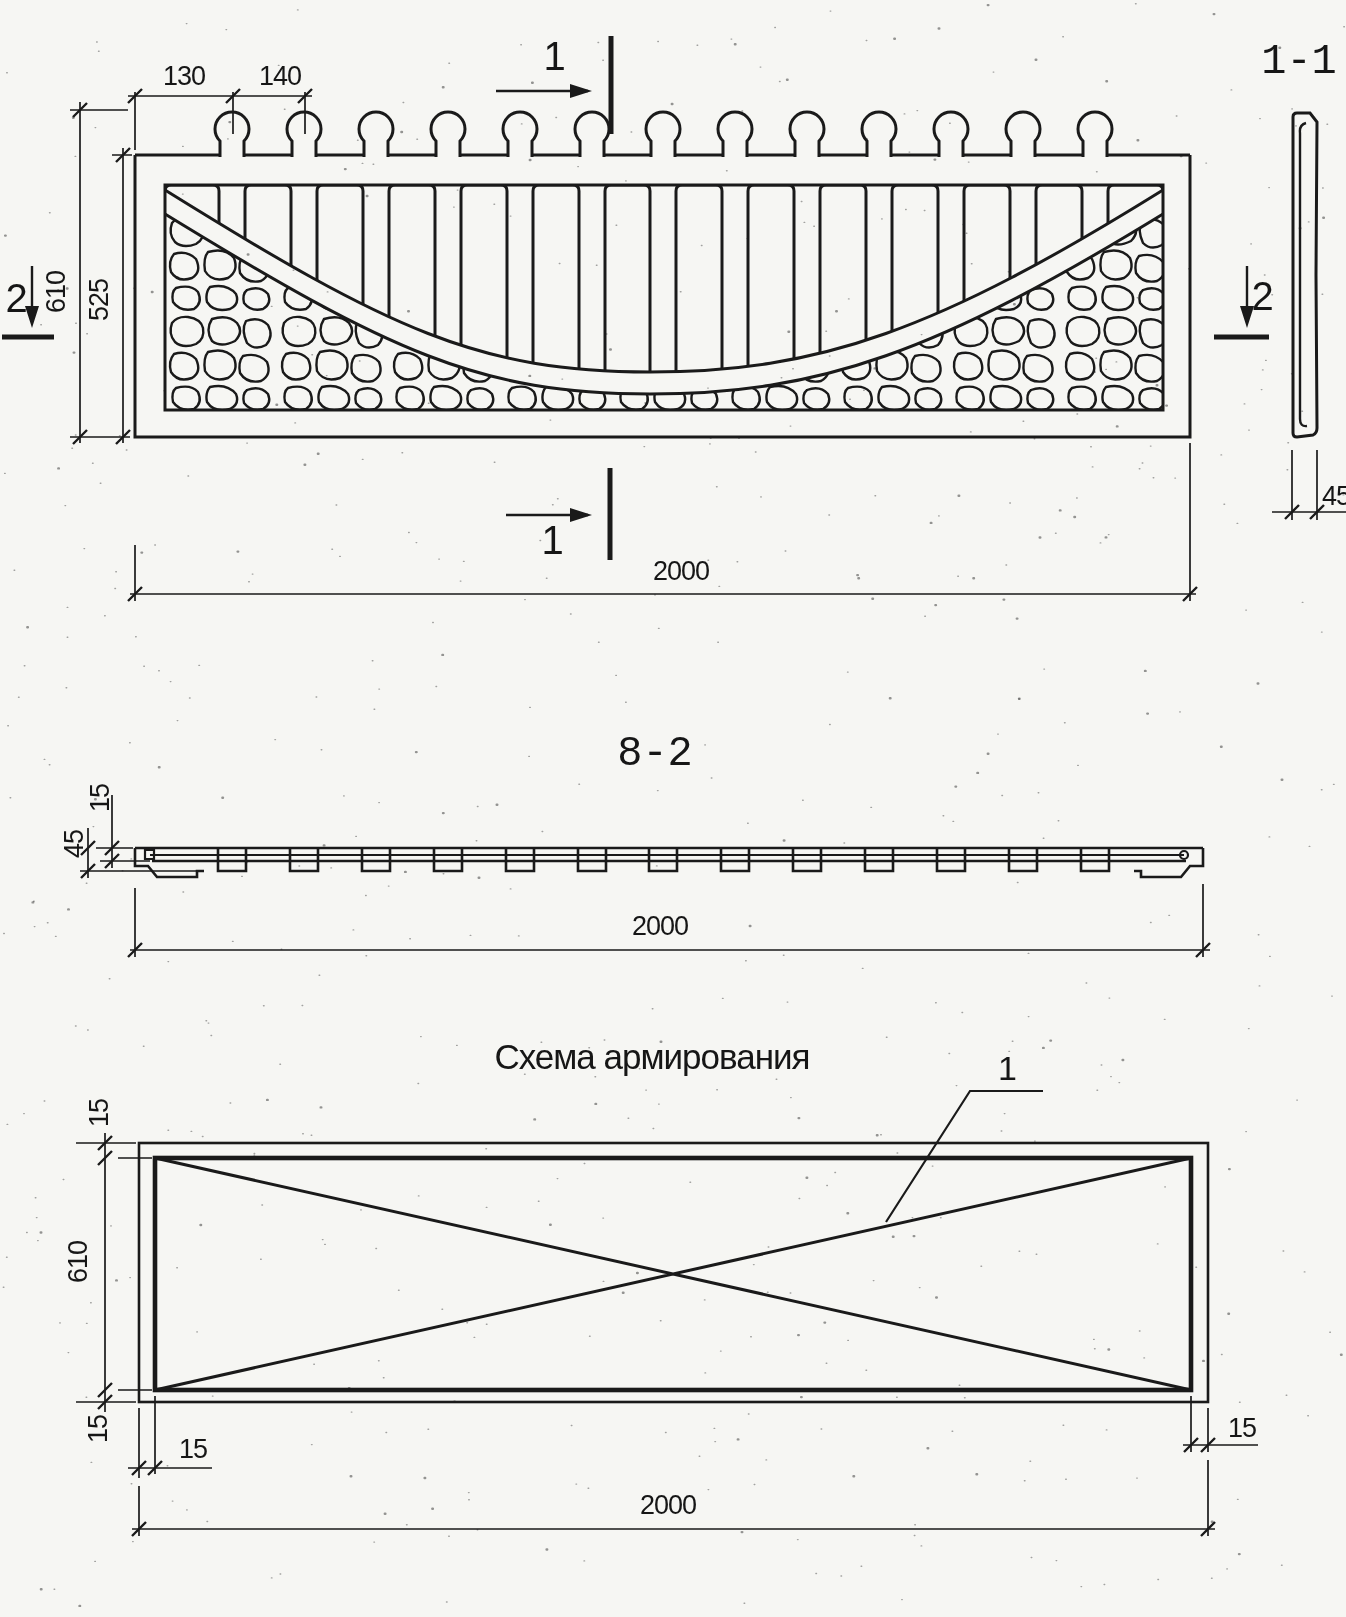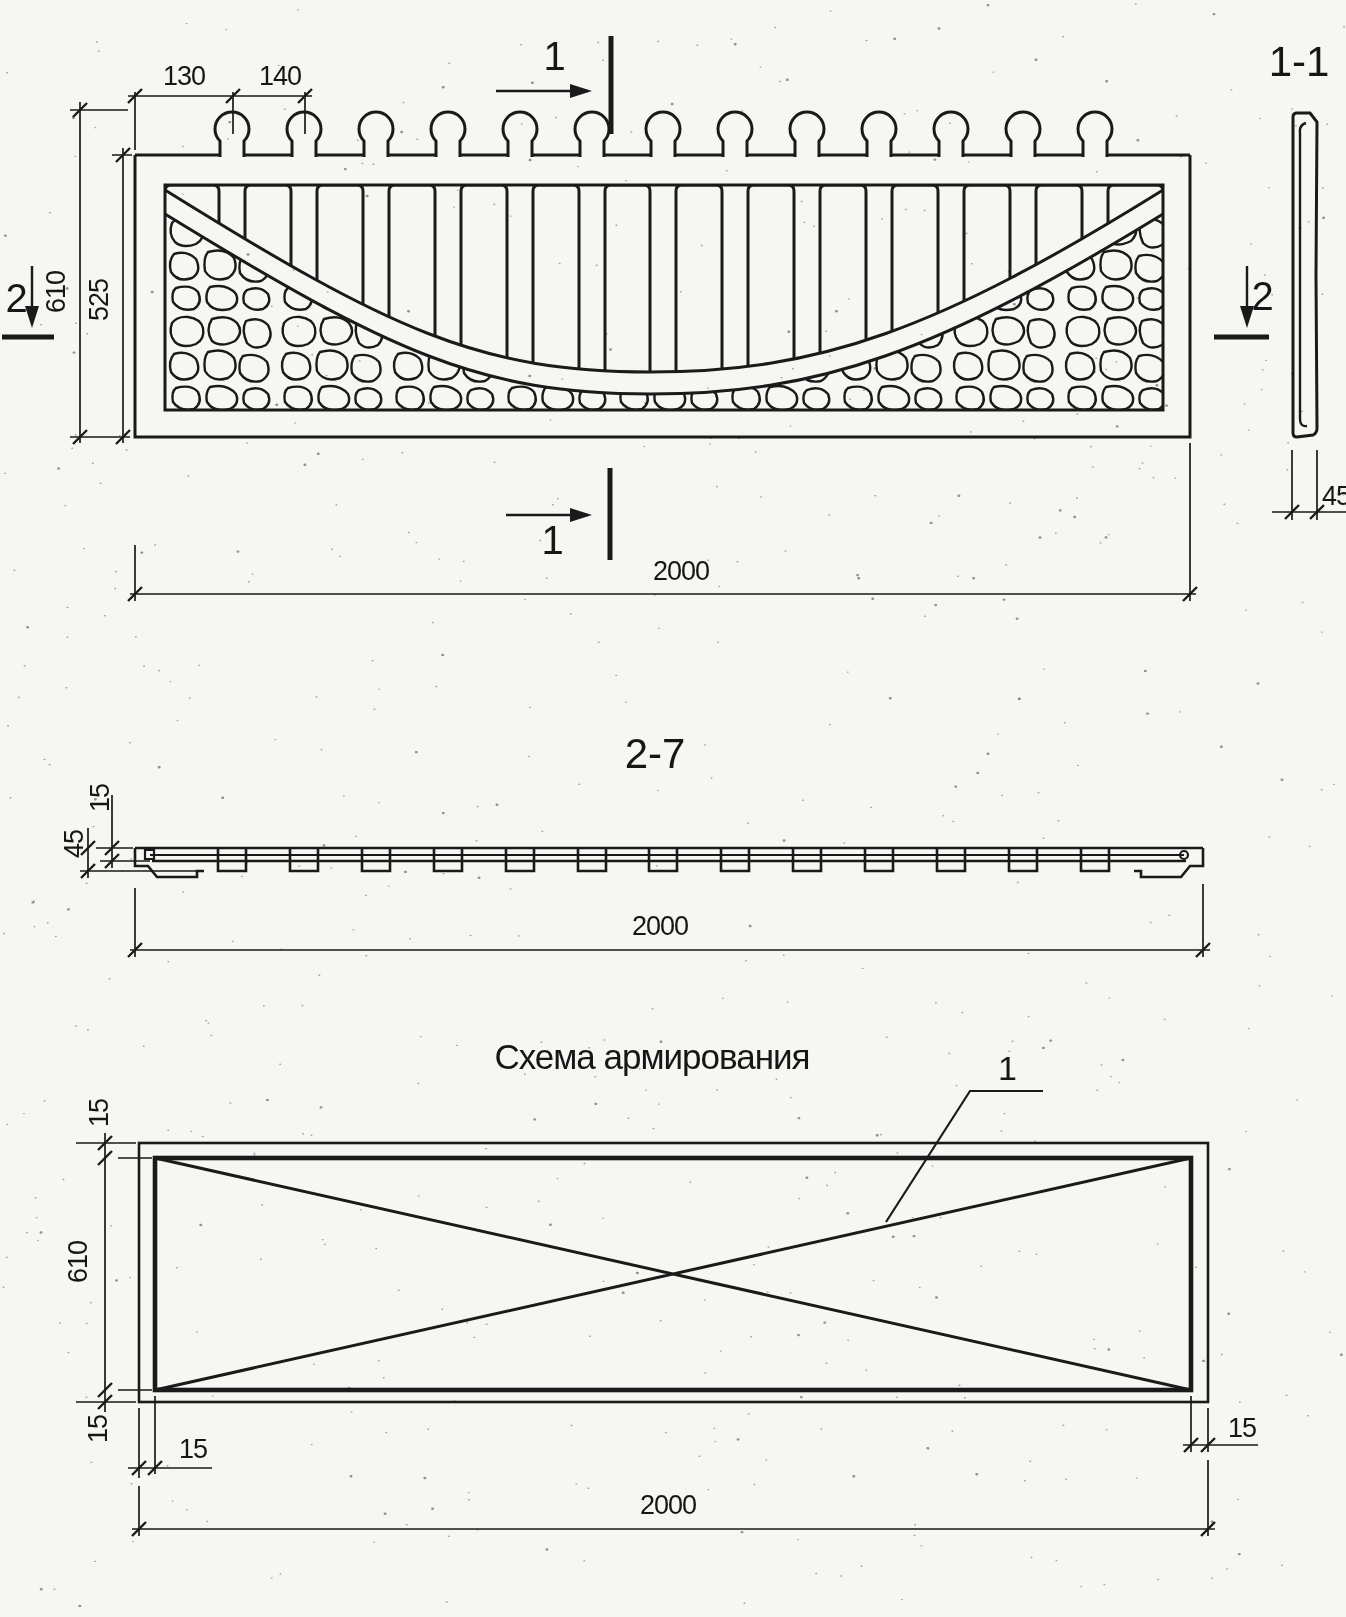--- a/index.html
+++ b/index.html
@@ -10,21 +10,21 @@
     color:#1a1a1a;
   }
   #sheet{position:absolute;left:0;top:0;width:1226px;height:1617px;}
   svg{position:absolute;left:0;top:0;}
   .lbl{
     position:absolute;transform:translate(-50%,-50%);
     font-size:27px;letter-spacing:-1px;white-space:nowrap;color:#161616;
     font-family:"Liberation Sans", sans-serif;
   }
   .rot{transform:translate(-50%,-50%) rotate(-90deg);}
-  .t42{font-size:42px;letter-spacing:0px;}
+  .t42{font-size:42px;letter-spacing:0px;font-family:Liberation Mono, monospace;}
   .t40{font-size:40px;}
   .t36{font-size:35px;}
   .t34{font-size:34px;}
 </style>
 </head>
 <body>
 
 <div id="sheet">
 
 <svg width="1346" height="1617" viewBox="0 0 1346 1617">
@@ -153,21 +153,21 @@
 <span class="lbl t40" style="left:554px;top:56px">1</span>
 <span class="lbl t42" style="left:1299px;top:62px">1-1</span>
 <span class="lbl rot" style="left:56px;top:292px">610</span>
 <span class="lbl rot" style="left:99px;top:300px">525</span>
 <span class="lbl t40" style="left:16px;top:298px">2</span>
 <span class="lbl t40" style="left:1262px;top:296px">2</span>
 <span class="lbl" style="left:1336px;top:496px">45</span>
 <span class="lbl t40" style="left:552px;top:540px">1</span>
 <span class="lbl" style="left:681px;top:571px">2000</span>
 
-<span class="lbl t42" style="left:655px;top:754px">2-7</span>
+<span class="lbl t42" style="left:655px;top:754px">8-2</span>
 <span class="lbl rot" style="left:100px;top:798px">15</span>
 <span class="lbl rot" style="left:74px;top:844px">45</span>
 <span class="lbl" style="left:660px;top:926px">2000</span>
 
 <span class="lbl t36" style="left:652px;top:1057px">Схема армирования</span>
 <span class="lbl t34" style="left:1007px;top:1068px">1</span>
 <span class="lbl rot" style="left:99px;top:1113px">15</span>
 <span class="lbl rot" style="left:78px;top:1262px">610</span>
 <span class="lbl rot" style="left:98px;top:1429px">15</span>
 <span class="lbl" style="left:193px;top:1449px">15</span>

